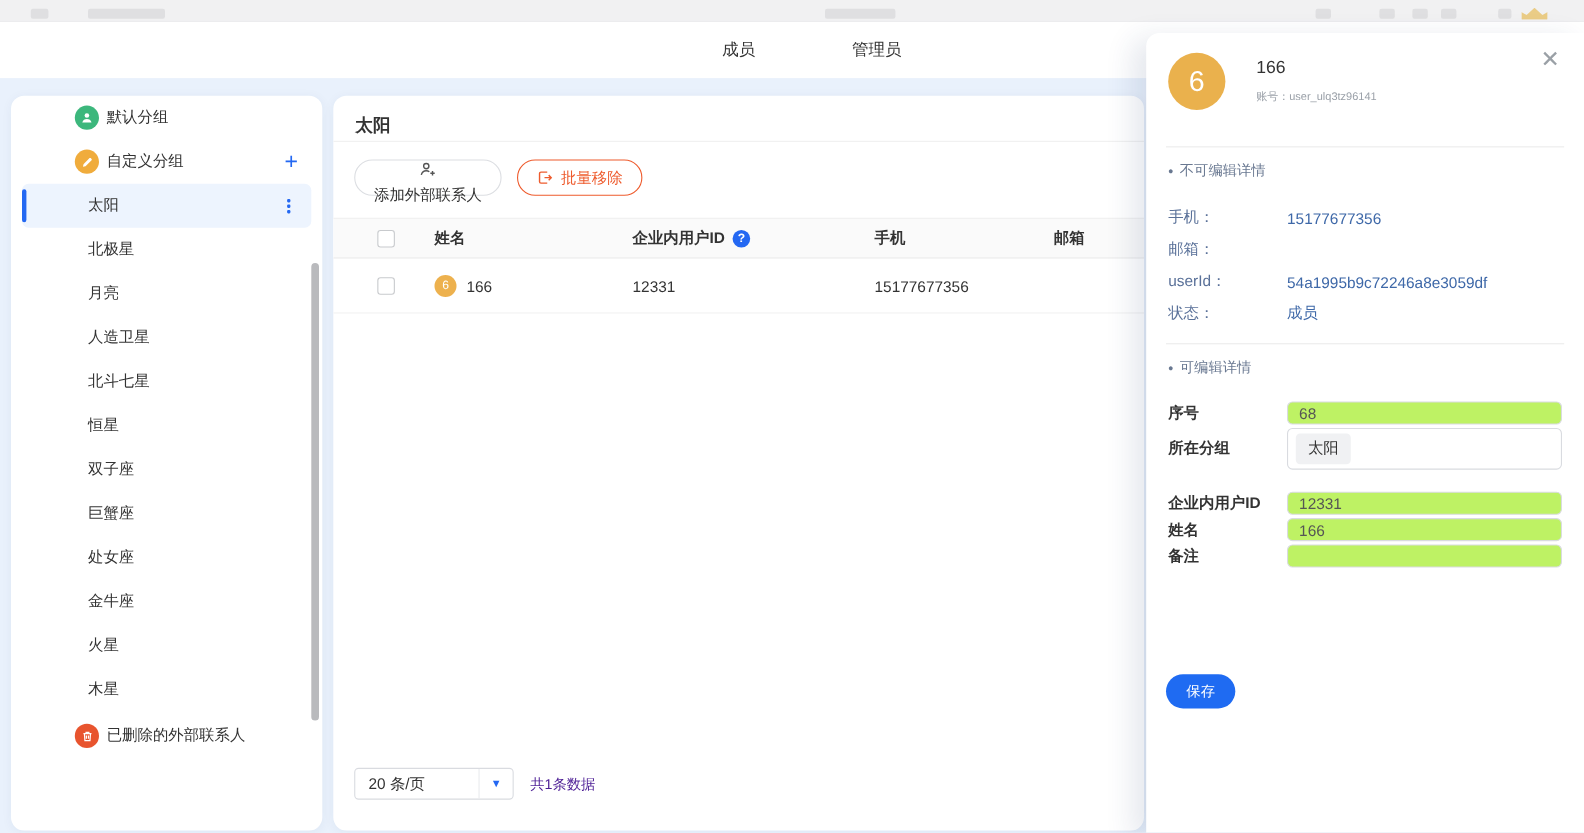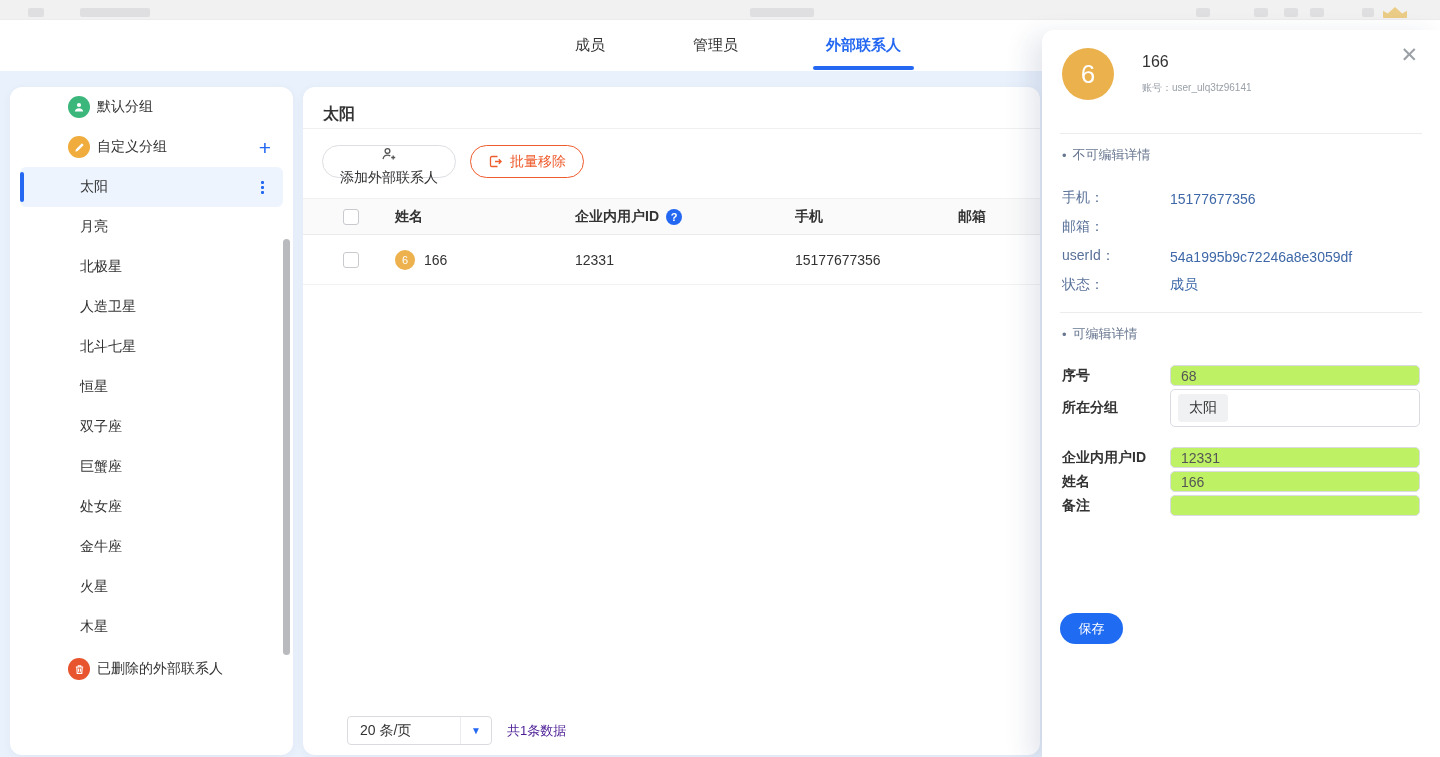--- a/index.html
+++ b/index.html
@@ -55,21 +55,21 @@
   .thead { display:flex; align-items:center; height:37px; background:#fafafa; border-top:1px solid #f0f0f0; border-bottom:1px solid #ebebeb; font-size:14px; font-weight:bold; color:#333; }
   .trow { display:flex; align-items:center; height:50px; border-bottom:1px solid #f2f2f2; font-size:14px; color:#333; }
   .col-check { width:72px; padding-left:40px; display:flex; align-items:center; }
   .col-name { width:180px; padding-left:20px; display:flex; align-items:center; }
   .col-id { width:220px; padding-left:20px; display:flex; align-items:center; gap:7px; }
   .col-phone { width:163px; padding-left:20px; }
   .col-email { flex:1; padding-left:20px; }
   .checkbox { width:16px; height:16px; border:1px solid #c8cacd; border-radius:3px; background:#fff; cursor:pointer; }
   .help-badge { width:16px; height:16px; border-radius:50%; background:#2468f2; color:#fff; font-size:11px; font-weight:bold; display:inline-flex; align-items:center; justify-content:center; cursor:pointer; }
   .row-avatar { width:20px; height:20px; border-radius:50%; background:#edb14e; color:#fff; font-size:11px; display:inline-flex; align-items:center; justify-content:center; margin-right:9px; flex:none; }
-  .pagination { position:absolute; left:19px; bottom:10px; display:flex; align-items:center; gap:15px;margin-left:25px; }
+  .pagination { position:absolute; left:19px; bottom:28px; display:flex; align-items:center; gap:15px; }
   .page-select { width:145px; height:29px; border:1px solid #d9dbe0; border-radius:4px; display:flex; align-items:center; font-size:14px; color:#333; background:#fff; cursor:pointer; }
   .page-select .txt { flex:1; padding-left:12px; }
   .caret-box { width:31px; align-self:stretch; border-left:1px solid #e9ebee; display:flex; align-items:center; justify-content:center; color:#2468f2; font-size:10px; }
   .total { font-size:13px; color:#4c1d95; }
   
   .drawer { position:absolute; left:1042px; top:30px; width:398px; height:727px; background:#fff; border-radius:12px 0 0 0; box-shadow:-12px 6px 26px rgba(31,59,103,.12); }
   .drawer-close { position:absolute; top:14px; right:22px; font-size:21px; color:#9aa0a6; cursor:pointer; line-height:1; }
   .drawer-header { display:flex; padding:18px 20px 0; gap:28px; height:103px; }
   .d-avatar { width:52px; height:52px; border-radius:50%; background:#eab14d; color:#fff; font-size:26px; display:flex; align-items:center; justify-content:center; flex:none; }
   .d-name { font-size:16px; color:#333; margin-top:5px; }
@@ -108,23 +108,20 @@
 </div>
 
 <div class="header-band">
   <div class="tabs">
     <div class="tab">
         <span>成员</span>
       </div>
     <div class="tab">
         <span>管理员</span>
       </div>
-    <div class="tab active">
-        <span>外部联系人</span>
-      </div>
   </div>
 </div>
 
 <div class="sidebar-card">
 
   <div class="side-row">
     <span class="icon-circle green">
       <svg width="12" height="12" viewBox="0 0 12 12" fill="#fff">
         <circle cx="6" cy="4" r="2.1"></circle>
         <path d="M1.8 10.4c.5-2.2 2.2-3.2 4.2-3.2s3.7 1 4.2 3.2z"></path>
@@ -147,24 +144,24 @@
       <div class="group-item selected">
         <span class="sel-bar"></span>
         <span>太阳</span>
         <span class="kebab">
           <i></i>
           <i></i>
           <i></i>
         </span>
       </div>
       <div class="group-item">
+        <span>北极星</span>
+      </div>
+      <div class="group-item">
         <span>月亮</span>
-      </div>
-      <div class="group-item">
-        <span>北极星</span>
       </div>
       <div class="group-item">
         <span>人造卫星</span>
       </div>
       <div class="group-item">
         <span>北斗七星</span>
       </div>
       <div class="group-item">
         <span>恒星</span>
       </div>

